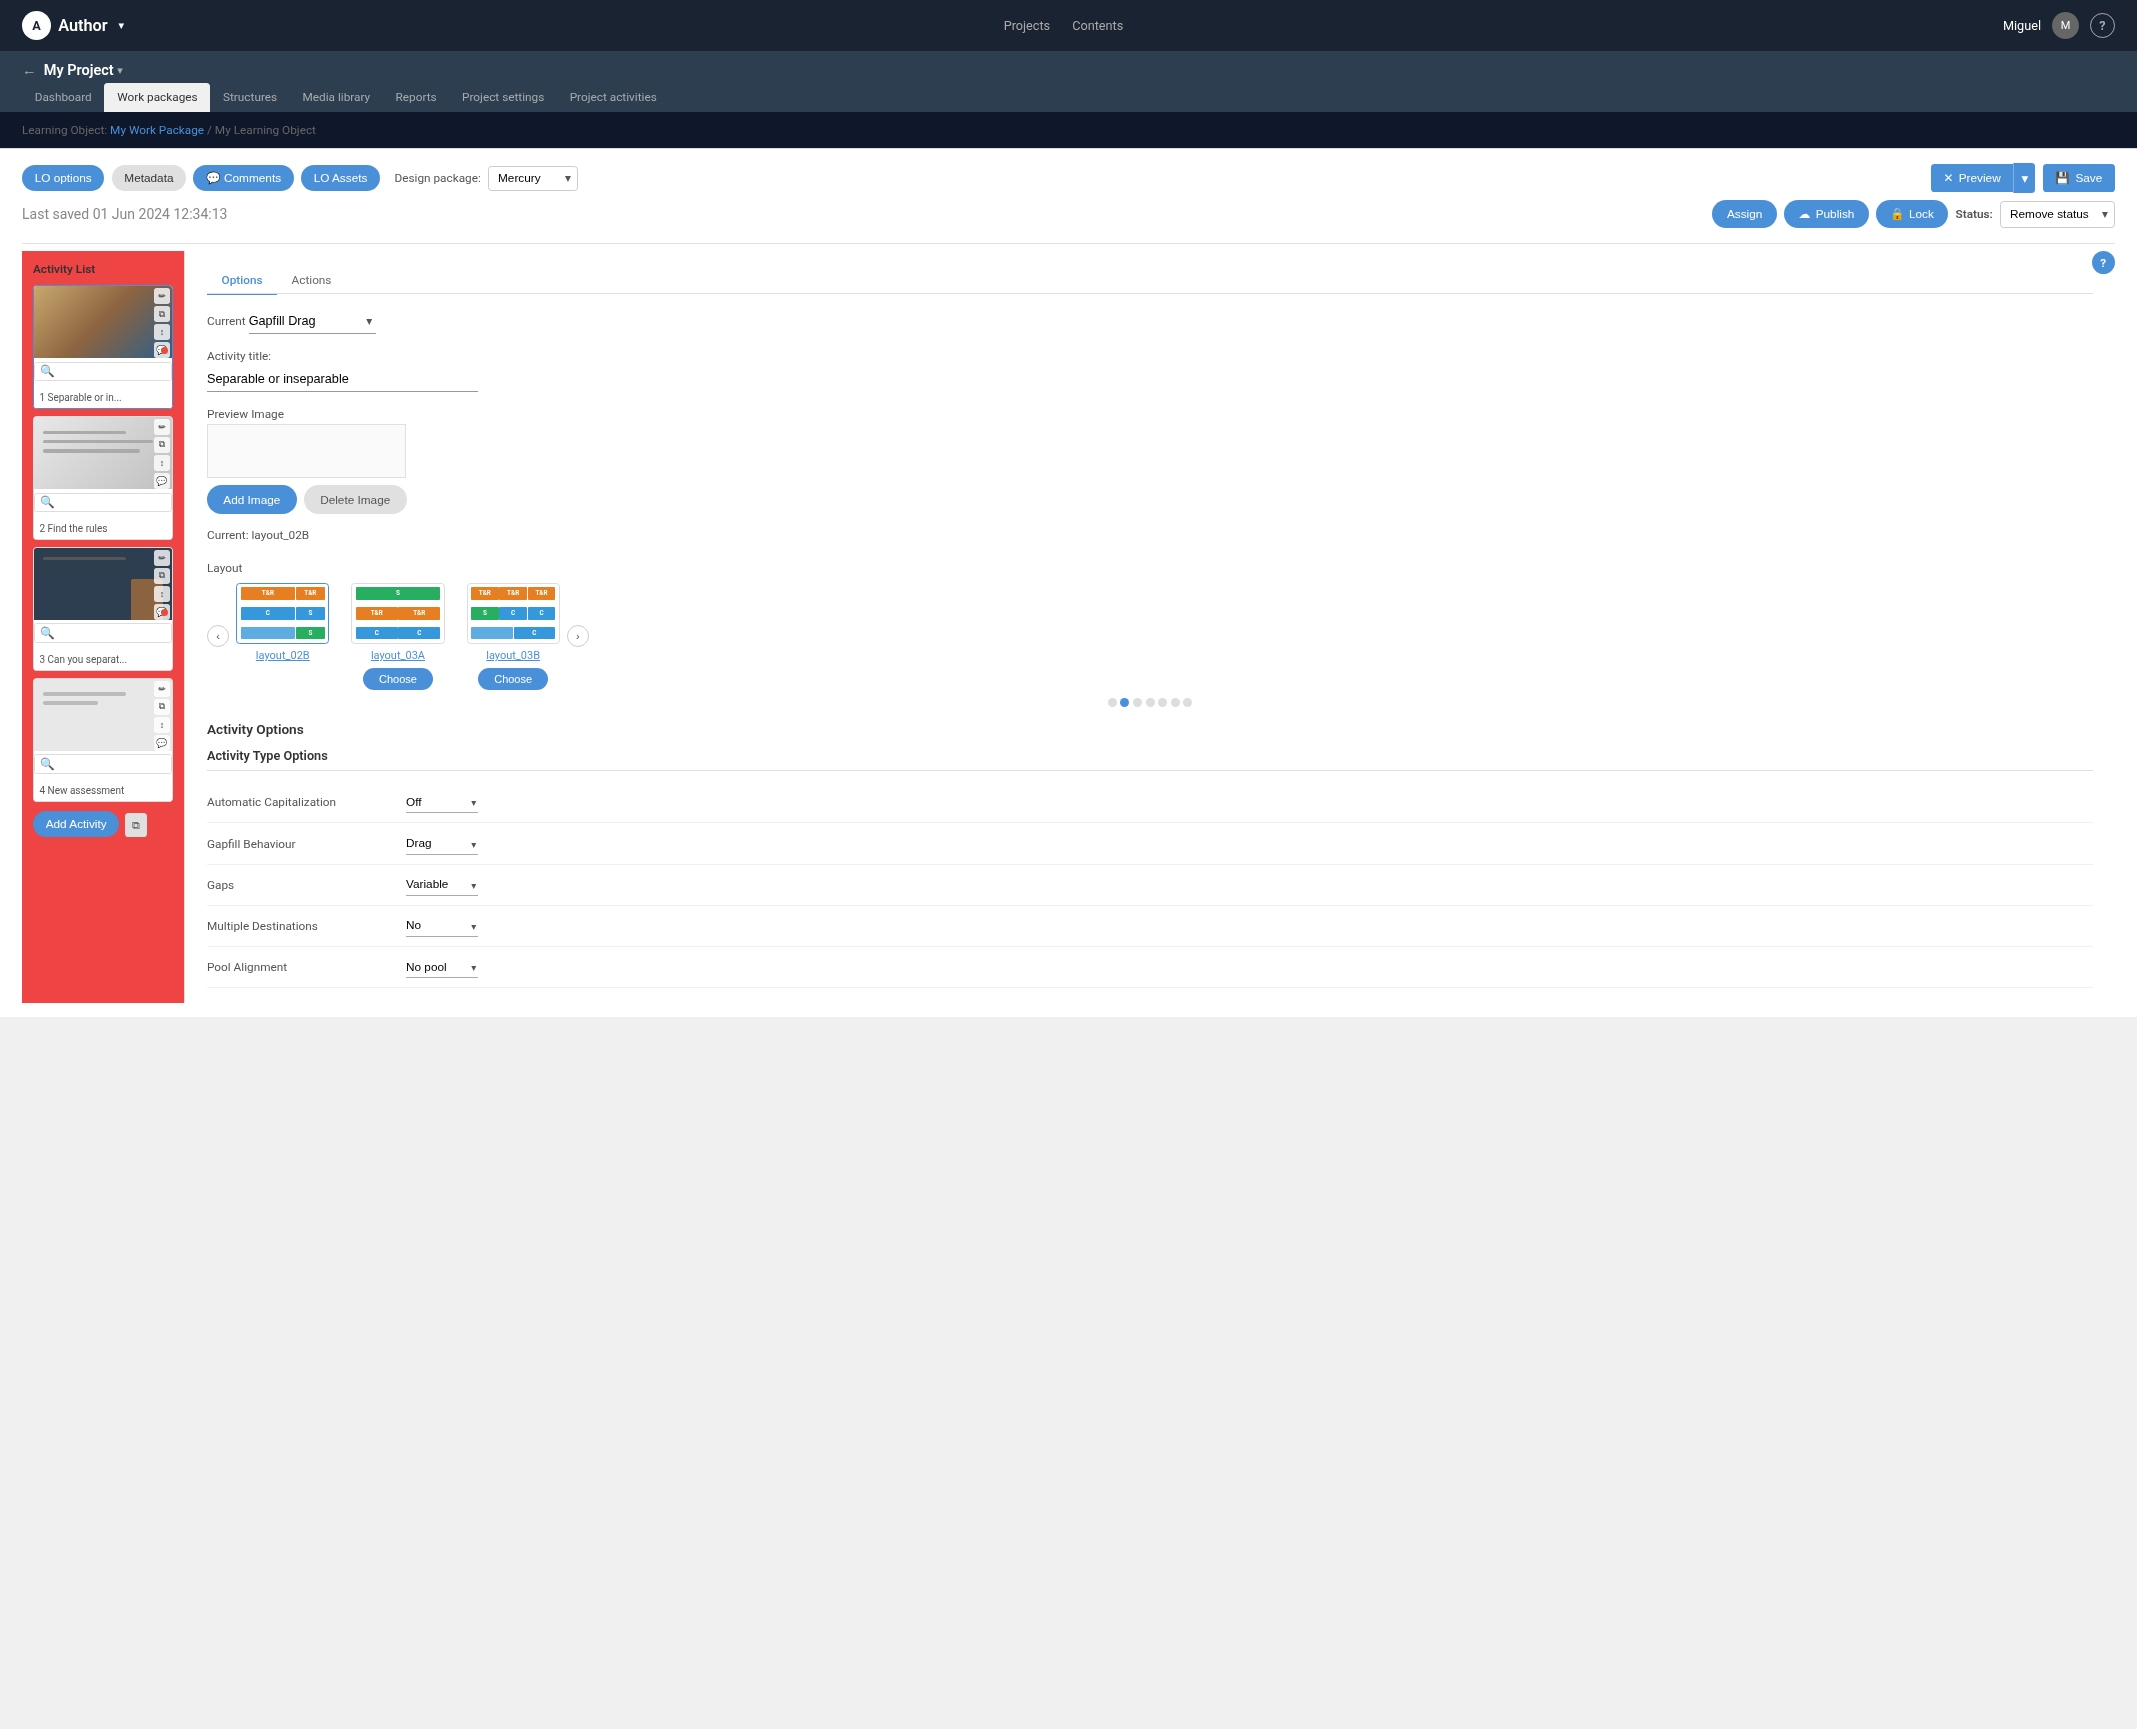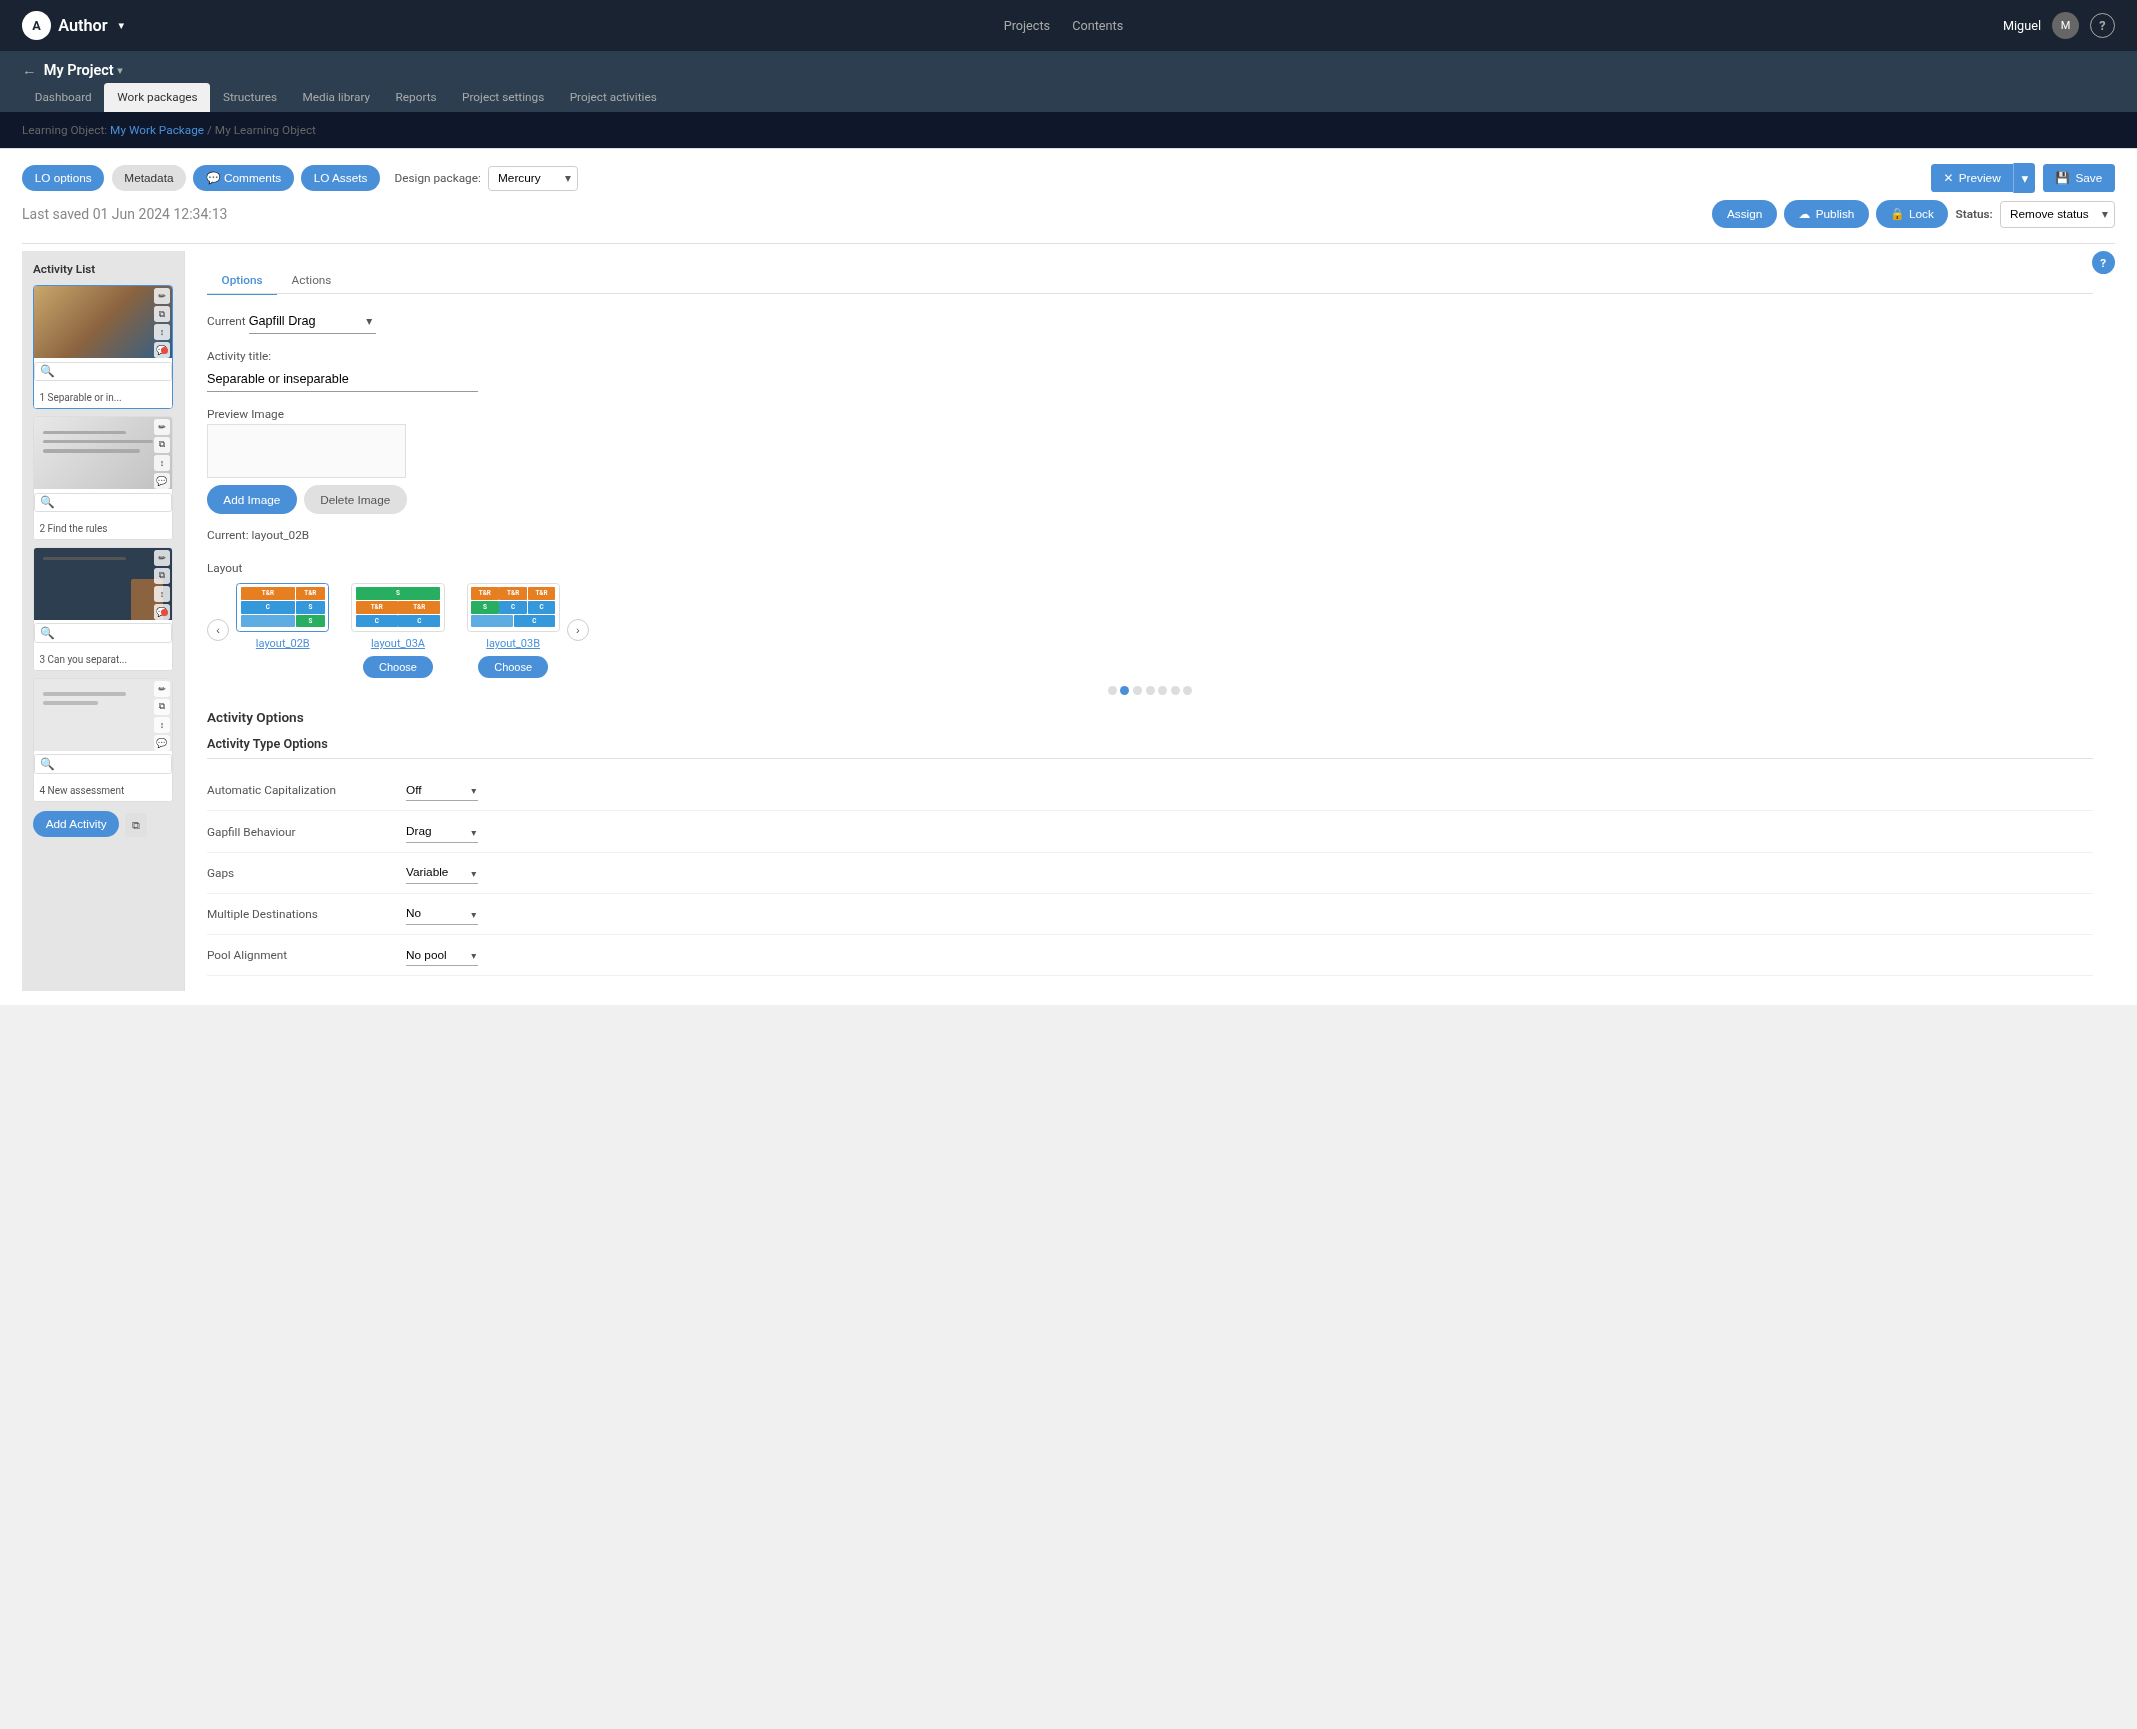--- a/index.html
+++ b/index.html
@@ -60,21 +60,21 @@
     .lock-btn { background: #4a90d9; color: white; display: flex; align-items: center; gap: 3.6px; }
     .status-label { color: #555; font-size: 11.8px; font-weight: 600; }
     .status-select { border: 0.9px solid #ccc; background: white; padding: 5.4px 25px 5.4px 9px; border-radius: 3.6px; font-size: 11.8px; cursor: pointer; appearance: none; }
     .status-wrapper { position: relative; display: inline-block; }
     .status-wrapper::after { content: '▾'; position: absolute; right: 7.2px; top: 50%; transform: translateY(-50%); pointer-events: none; color: #555; }
 
     
     .two-col { display: flex; gap: 0; }
 
     
-    .activity-sidebar { width: 163px; min-width: 163px; padding: 11px; background: #e5e5e5; border-right: 0.9px solid #e0e0e0; }
+    .activity-sidebar { width: 163px; min-width: 163px; padding: 11px; background: #ef4444; border-right: 0.9px solid #e0e0e0; }
     .activity-list-title { font-size: 11.8px; font-weight: 600; color: #333; margin-bottom: 9px; }
     .activity-item { border: 0.9px solid #ddd; background: white; margin-bottom: 7.2px; border-radius: 3.6px; overflow: hidden; cursor: pointer; position: relative; }
     .activity-item.active { border: 1.8px solid #4a90d9; }
     .activity-thumb { width: 100%; height: 72px; background: #ddd; position: relative; overflow: hidden; }
     .activity-side-icons { position: absolute; right: 1.8px; top: 1.8px; display: flex; flex-direction: column; gap: 1.8px; }
     .side-icon { width: 16.3px; height: 16.3px; background: rgba(255,255,255,0.8); border-radius: 2.7px; display: flex; align-items: center; justify-content: center; font-size: 9px; cursor: pointer; }
     .activity-footer { padding: 3.6px 5.4px; background: white; }
     .activity-num-label { font-size: 10px; color: #555; }
     .activity-search { display: flex; align-items: center; border: 0.9px solid #ddd; border-radius: 2.7px; padding: 1.8px 5.4px; margin-top: 3.6px; margin-bottom: 5.4px; }
     .activity-search input { border: none; outline: none; font-size: 11px; width: 100%; background: transparent; }
@@ -127,21 +127,21 @@
     .option-row-value { display: flex; align-items: center; gap: 3.6px; }
     .small-select { border: none; border-bottom: 0.9px solid #aaa; background: transparent; padding: 3.6px 18px 3.6px 0; font-size: 11.8px; cursor: pointer; appearance: none; min-width: 72px; }
     .small-select-wrapper { position: relative; display: inline-block; }
     .small-select-wrapper::after { content: '▾'; position: absolute; right: 1.8px; top: 50%; transform: translateY(-50%); pointer-events: none; color: #555; font-size: 10px; }
 
     .help-circle { width: 23.5px; height: 23.5px; background: #4a90d9; border-radius: 50%; display: flex; align-items: center; justify-content: center; color: white; font-weight: bold; font-size: 11.8px; cursor: pointer; position: absolute; right: 0; top: 0; }
 
     .separator { border: none; border-top: 0.9px solid #e0e0e0; margin: 7.2px 0; }
 
     
-    .mini-layout { display: flex; flex-direction: column; gap: 1px; width: 84px; border-radius: 12px; }
+    .mini-layout { display: flex; flex-direction: column; gap: 7px; width: 84px; border-radius: 12px; }
     .mini-row { display: flex; gap: 0.9px; height: 12.7px; }
     .mc-orange { background: #e67e22; flex: 1; display: flex; align-items: center; justify-content: center; font-size: 6.3px; color: white; font-weight: bold; border-radius: 0.9px; }
     .mc-blue { background: #3498db; flex: 1; display: flex; align-items: center; justify-content: center; font-size: 6.3px; color: white; font-weight: bold; border-radius: 0.9px; }
     .mc-green { background: #27ae60; flex: 1; display: flex; align-items: center; justify-content: center; font-size: 6.3px; color: white; font-weight: bold; border-radius: 0.9px; }
     .mc-lblue { background: #5dade2; flex: 1; display: flex; align-items: center; justify-content: center; font-size: 6.3px; color: white; font-weight: bold; border-radius: 0.9px; }
     .mc-wide { flex: 2 !important; }
   </style>
 </head>
 <body>
 

